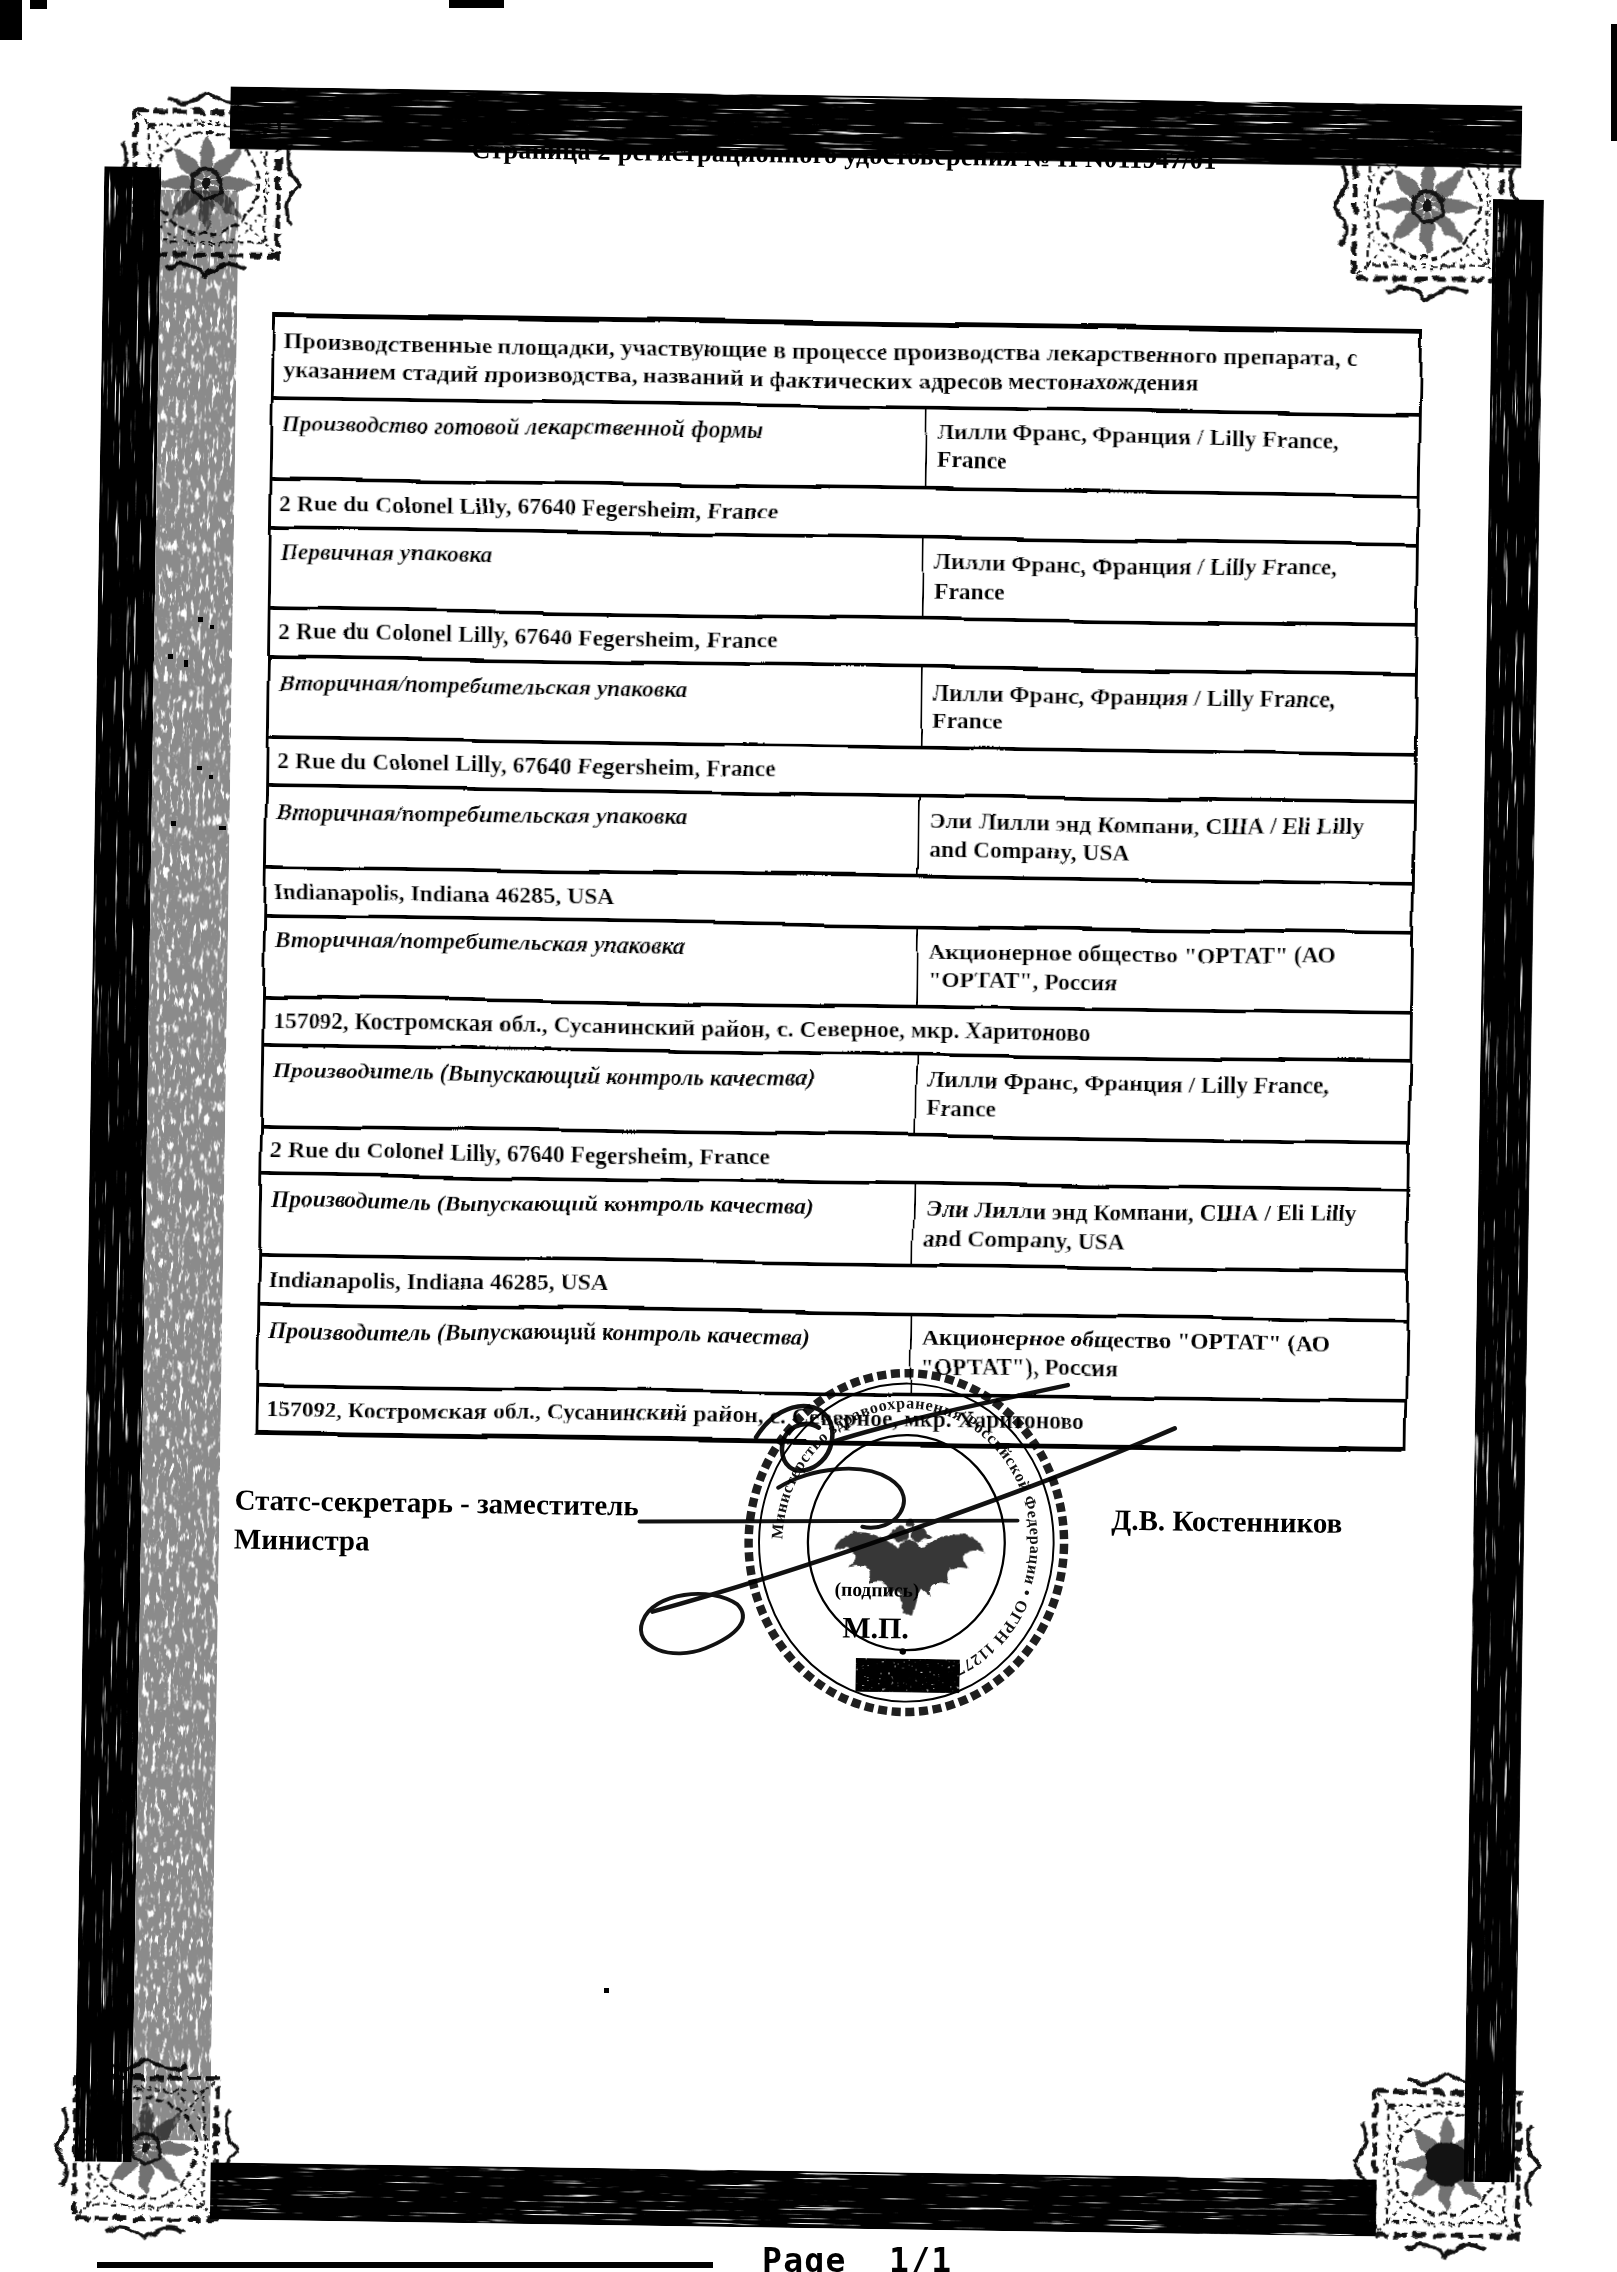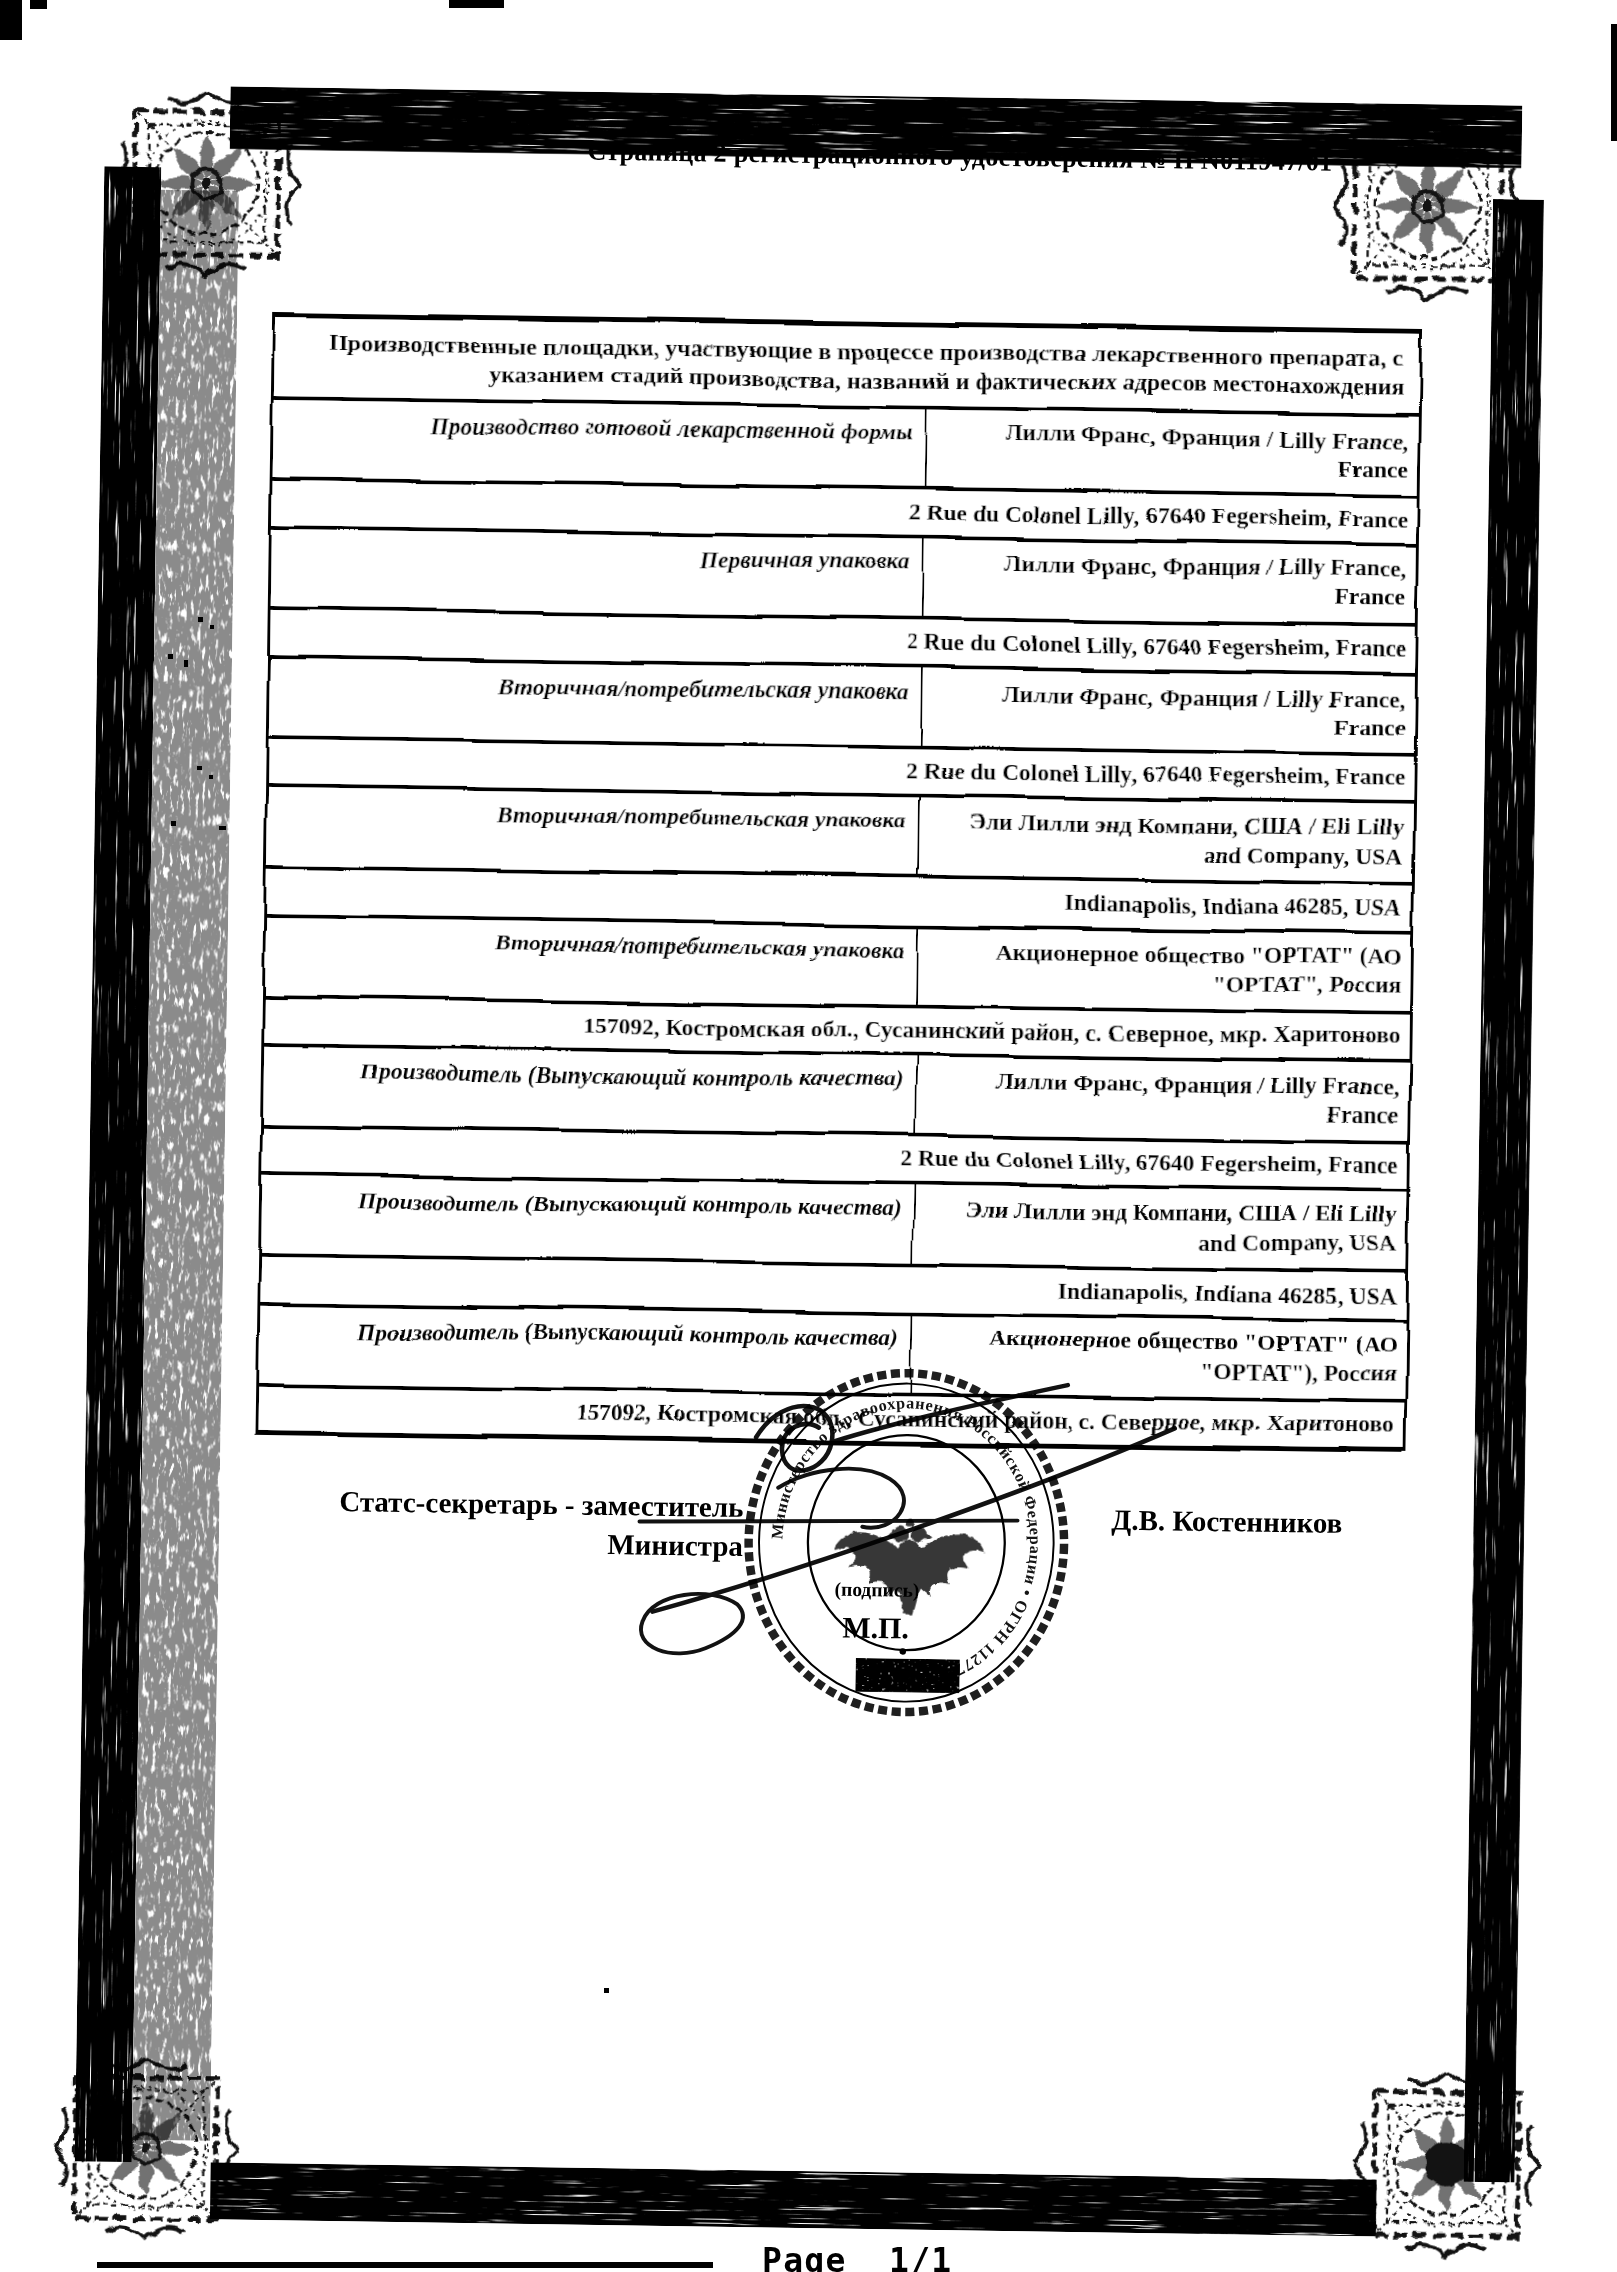--- a/index.html
+++ b/index.html
@@ -1,18 +1,18 @@
 <!DOCTYPE html>
 <html style="font-size:10.4px"><head>
 <meta charset="utf-8">
 <style>
   html,body{margin:0;padding:0;background:#e8e8e8;}
   .page{
     position:relative;width:1618px;height:2273px;background:#ffffff;
-    overflow:hidden;font-family:"Liberation Serif",serif;color:#000;text-align:right;
+    overflow:hidden;font-family:"Liberation Serif",serif;color:#000;
   }
   .sheet{position:absolute;inset:0;transform:rotate(0.85deg);transform-origin:50% 50%;}
   
   .band{position:absolute;}
   .band rect{fill:#000;}
   .solidline{position:absolute;background:#000;}
   
   .rosette{position:absolute;filter:url(#rough);opacity:.92;}
   
   .doc-title{

